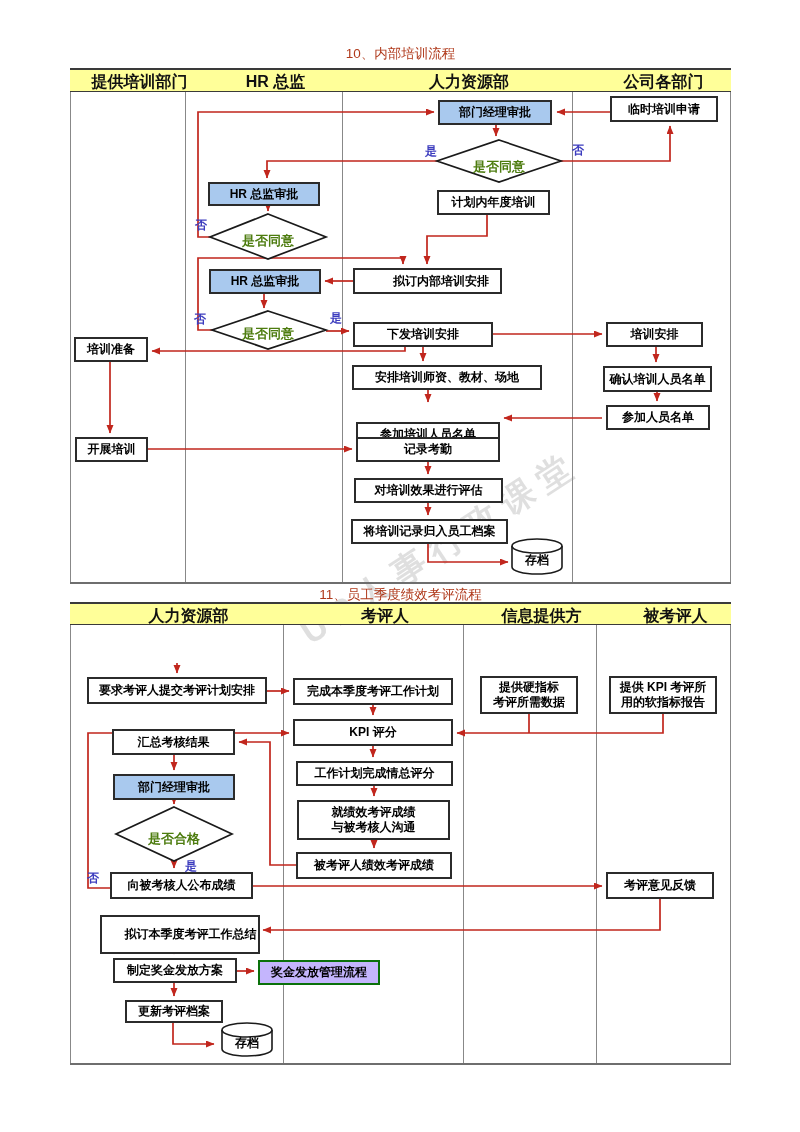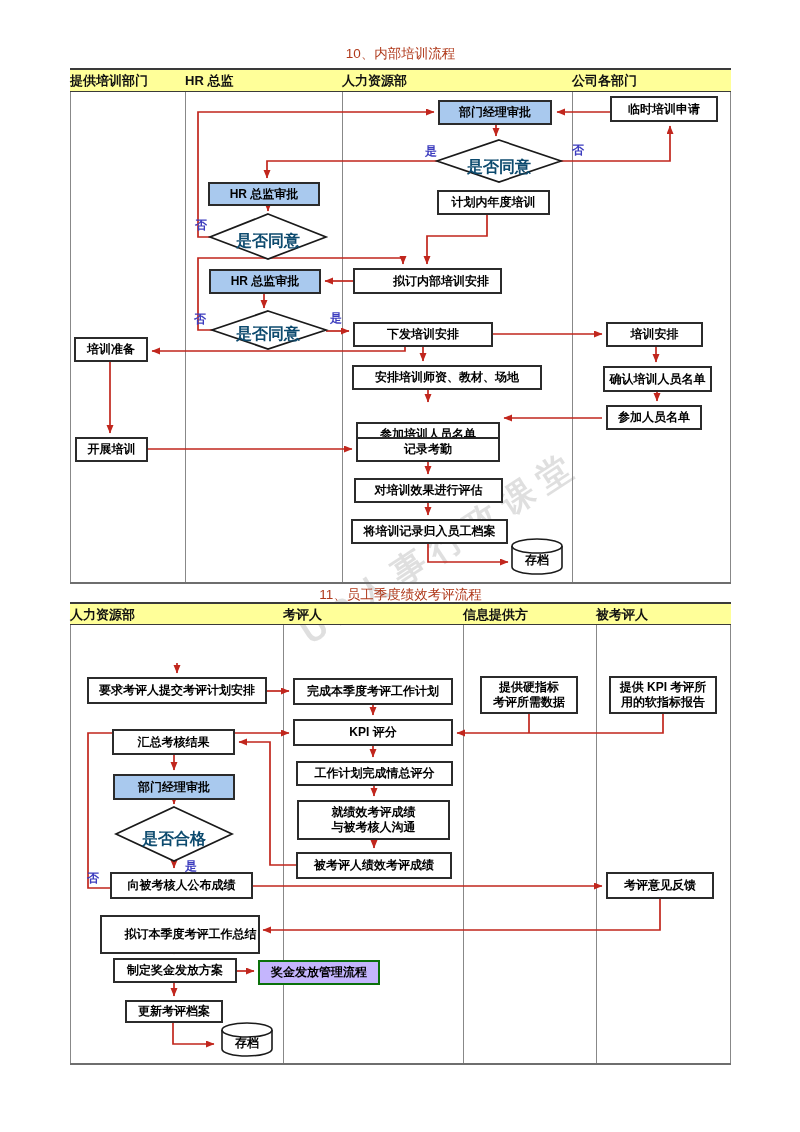--- a/index.html
+++ b/index.html
@@ -5,28 +5,28 @@
   html,body{margin:0;padding:0;background:#fff;}
   .page{position:relative;width:800px;height:1132px;background:#ffffff;overflow:hidden;
         font-family:"Liberation Sans","DejaVu Sans",sans-serif;}
   .lines{position:absolute;left:0;top:0;z-index:1;}
   .watermark{position:absolute;left:225px;top:525px;width:430px;z-index:0;text-align:center;
         transform:rotate(-33deg);font-size:34px;font-weight:bold;letter-spacing:9px;
         color:#b5b5b5;opacity:.42;white-space:nowrap;}
   .chart-title{position:absolute;left:70px;width:661px;text-align:center;z-index:2;
         font-size:13.5px;font-weight:normal;color:#b03a1c;}
   .hdr-band{position:absolute;left:70px;width:661px;background:#ffff99;z-index:1;}
-  .hdr-cell{position:absolute;z-index:2;font-size:13px;font-weight:bold;color:#111;}
+  .hdr-cell{position:absolute;z-index:2;text-align:center;font-size:16px;font-weight:bold;color:#111;padding-left:12px;}
   .box{position:absolute;z-index:2;box-sizing:border-box;background:#ffffff;border:2px solid #2b2b2b;
         display:flex;align-items:center;justify-content:center;text-align:center;
         font-size:12px;font-weight:bold;color:#000;line-height:1.25;white-space:pre-line;}
   .box.blue{background:#a9c9ee;}
   .box.green{background:#c4b5fd;border-color:#0a700a;}
-  .dlabel{position:absolute;z-index:3;transform:translate(-50%,-50%);font-size:16px;
-        font-weight:bold;color:#0c4a6e;white-space:nowrap;}
+  .dlabel{position:absolute;z-index:3;transform:translate(-50%,-50%);font-size:13px;
+        font-weight:bold;color:#4d7c0f;white-space:nowrap;}
   .blabel{position:absolute;z-index:3;transform:translate(-50%,-50%);font-size:12px;
         font-weight:bold;color:#3c3cbe;white-space:nowrap;}
   .cyl-label{position:absolute;z-index:3;transform:translate(-50%,-50%);font-size:12px;
         font-weight:bold;color:#000;white-space:nowrap;}
 </style>
 </head>
 <body>
 
 <div class="page">
 
@@ -138,21 +138,21 @@
   <div class="box blue" style="left:208px;top:182px;width:112px;height:24px;">HR 总监审批</div>
   <div class="box" style="left:437px;top:190px;width:113px;height:25px;">计划内年度培训</div>
   <div class="box blue" style="left:209px;top:269px;width:112px;height:25px;">HR 总监审批</div>
   <div class="box" style="left:353px;top:268px;width:149px;height:26px;padding-left:27px;">拟订内部培训安排</div>
   <div class="box" style="left:353px;top:322px;width:140px;height:25px;">下发培训安排</div>
   <div class="box" style="left:606px;top:322px;width:97px;height:25px;">培训安排</div>
   <div class="box" style="left:74px;top:337px;width:74px;height:25px;">培训准备</div>
   <div class="box" style="left:352px;top:365px;width:190px;height:25px;">安排培训师资、教材、场地</div>
   <div class="box" style="left:603px;top:366px;width:109px;height:26px;">确认培训人员名单</div>
   <div class="box" style="left:356px;top:406px;width:144px;height:25px;margin-top:16px;">参加培训人员名单</div>
-  <div class="box" style="left:606px;top:405px;width:96px;height:25px;">参加人员名单</div>
+  <div class="box" style="left:606px;top:405px;width:104px;height:25px;">参加人员名单</div>
   <div class="box" style="left:75px;top:437px;width:73px;height:25px;">开展培训</div>
   <div class="box" style="left:356px;top:437px;width:144px;height:25px;">记录考勤</div>
   <div class="box" style="left:354px;top:478px;width:149px;height:25px;">对培训效果进行评估</div>
   <div class="box" style="left:351px;top:519px;width:157px;height:25px;">将培训记录归入员工档案</div>
 
   <div class="dlabel" style="left:499px;top:167px;">是否同意</div>
   <div class="dlabel" style="left:268px;top:241px;">是否同意</div>
   <div class="dlabel" style="left:268px;top:334px;">是否同意</div>
 
   <div class="blabel" style="left:431px;top:151px;">是</div>

